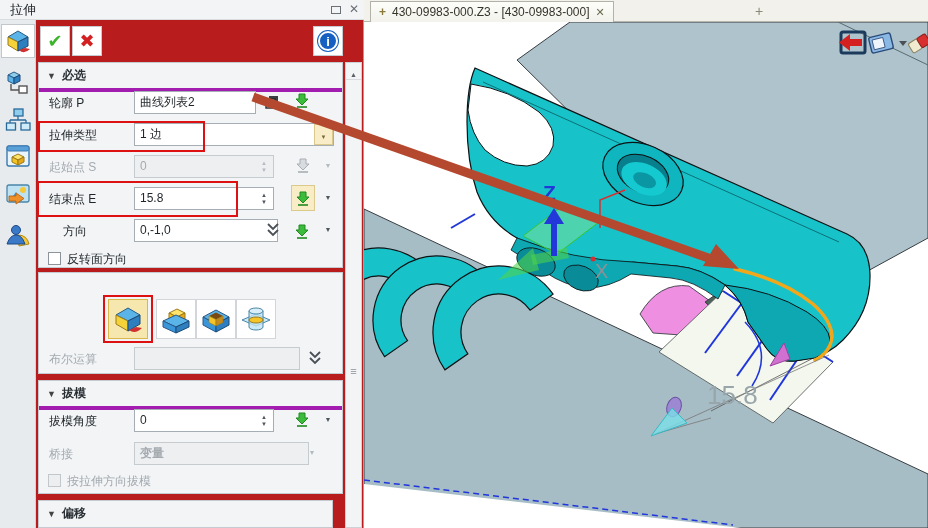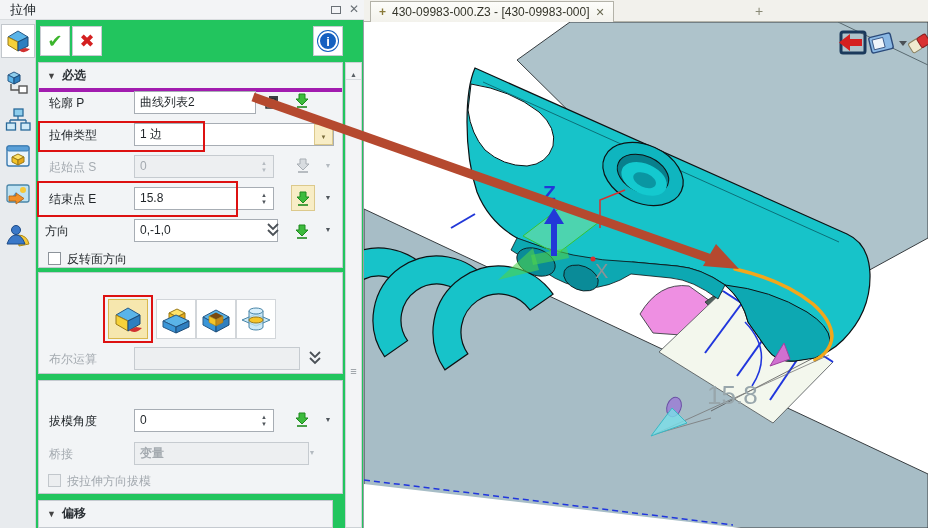--- a/index.html
+++ b/index.html
@@ -28,21 +28,21 @@
   .tan{background:#f8edc6;border:1px solid #dcc98c;}
   .tab{display:flex;align-items:center;gap:6px;background:linear-gradient(#fdfdfa,#f3f2ec);
        border:1px solid #b3b2a8;border-bottom:none;height:21px;padding:0 8px;font-size:12px;color:#35352a;}
   svg text{font-family:"Liberation Sans","DejaVu Sans",sans-serif;}
 </style>
 </head>
 <body>
 
 <div id="app">
 
-  <div class="abs" style="left:0;top:0;width:364px;height:528px;background:#22c55e;border-right:1px solid #9aa0a6;">
+  <div class="abs" style="left:0;top:0;width:364px;height:528px;background:#b91c1c;border-right:1px solid #9aa0a6;">
 
     <div class="abs" style="left:0;top:0;width:364px;height:20px;background:#f3f4f6;border-bottom:1px solid #dadde0;">
       <span class="abs" style="left:10px;top:1px;font-size:13px;color:#23282c;">拉伸</span>
       <span class="abs" style="left:331px;top:6px;width:10px;height:8px;border:1.5px solid #6a7076;"></span>
       <span class="abs" style="left:349px;top:2px;font-size:12px;font-weight:700;color:#6a7076;">✕</span>
     </div>
 
     <div class="abs" style="left:0;top:20px;width:36px;height:508px;background:#e8ebee;border-right:1px solid #cfd4d8;">
       <div class="abs sideicon" style="left:1px;top:4px;background:#fff;border:1px solid #c2c7cc;">
         <svg width="26" height="26" viewBox="0 0 26 26">
@@ -150,21 +150,21 @@
       </div>
       <div class="abs tan" style="left:252px;top:122px;width:24px;height:26px;display:flex;align-items:center;justify-content:center;">
         <svg width="16" height="16" viewBox="0 0 16 16">
           <polygon points="5,2 11,2 11,7 14,7 8,13 2,7 5,7" style="fill:#3dbb3d;stroke:#1e8a1e;stroke-width:1"></polygon>
           <line x1="3" y1="15" x2="13" y2="15" style="stroke:#1e8a1e;stroke-width:1.6"></line>
         </svg>
       </div>
       <span class="abs caretbtn" style="left:282px;top:125px;">▼</span>
       <div class="abs redbox" style="left:-2px;top:118px;width:201px;height:36px;"></div>
 
-      <span class="abs lbl" style="left:6px;top:156px;text-align:right;">方向</span>
+      <span class="abs lbl" style="left:24px;top:156px;text-align:right;">方向</span>
       <div class="abs field" style="left:95px;top:156px;width:144px;">0,-1,0</div>
       <svg class="abs" style="left:226px;top:158px;" width="16" height="18" viewBox="0 0 16 18">
         <path d="M3,3 L8,8 L13,3 M3,9 L8,14 L13,9" style="fill:none;stroke:#4a5056;stroke-width:1.8"></path>
       </svg>
       <div class="abs" style="left:252px;top:156px;width:22px;height:24px;display:flex;align-items:center;justify-content:center;">
         <svg width="16" height="16" viewBox="0 0 16 16">
           <polygon points="5,2 11,2 11,7 14,7 8,13 2,7 5,7" style="fill:#3dbb3d;stroke:#1e8a1e;stroke-width:1"></polygon>
           <line x1="3" y1="15" x2="13" y2="15" style="stroke:#1e8a1e;stroke-width:1.6"></line>
         </svg>
       </div>
@@ -215,20 +215,23 @@
       <div class="abs redbox" style="left:64px;top:22px;width:50px;height:48px;"></div>
 
       <span class="abs lbl dis" style="left:10px;top:74px;">布尔运算</span>
       <div class="abs field dis" style="left:95px;top:74px;width:166px;"></div>
       <svg class="abs" style="left:268px;top:76px;" width="16" height="18" viewBox="0 0 16 18">
         <path d="M3,3 L8,8 L13,3 M3,9 L8,14 L13,9" style="fill:none;stroke:#4a5056;stroke-width:1.8"></path>
       </svg>
     </div>
 
     <div class="abs grp" style="left:38px;top:380px;width:305px;height:114px;">
+      <div class="hdr">
+        <span class="tri">▼</span><span>拔模</span>
+      </div>
 
       <span class="abs lbl" style="left:10px;top:28px;">拔模角度</span>
       <div class="abs field" style="left:95px;top:28px;width:140px;">0</div>
       <div class="abs spin" style="left:218px;top:29px;">
         <span>▲</span>
           <span>▼</span>
       </div>
       <div class="abs" style="left:252px;top:26px;width:22px;height:24px;display:flex;align-items:center;justify-content:center;">
         <svg width="16" height="16" viewBox="0 0 16 16">
           <polygon points="5,2 11,2 11,7 14,7 8,13 2,7 5,7" style="fill:#3dbb3d;stroke:#1e8a1e;stroke-width:1"></polygon>

